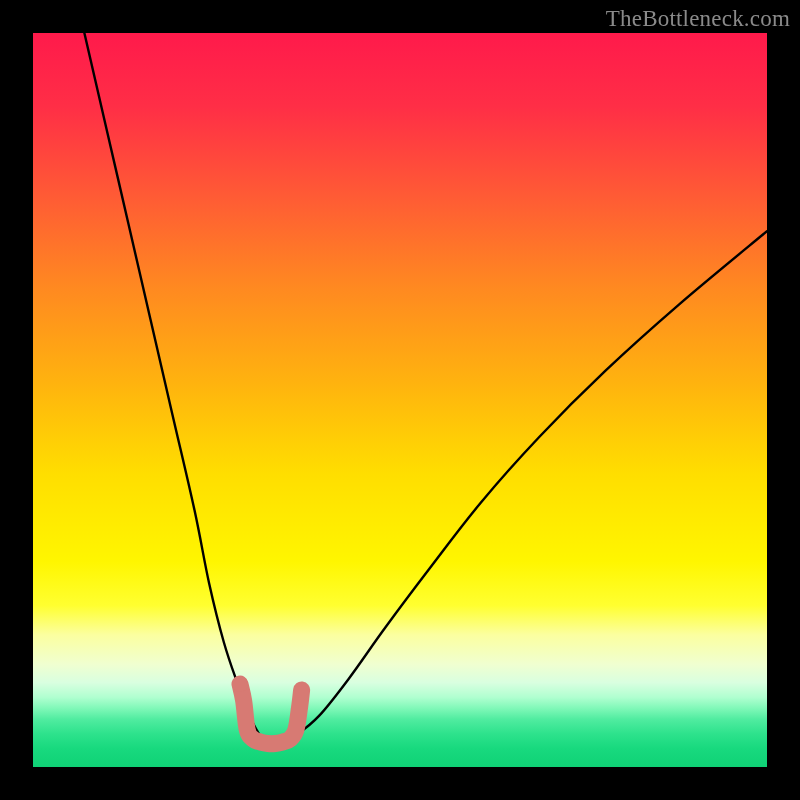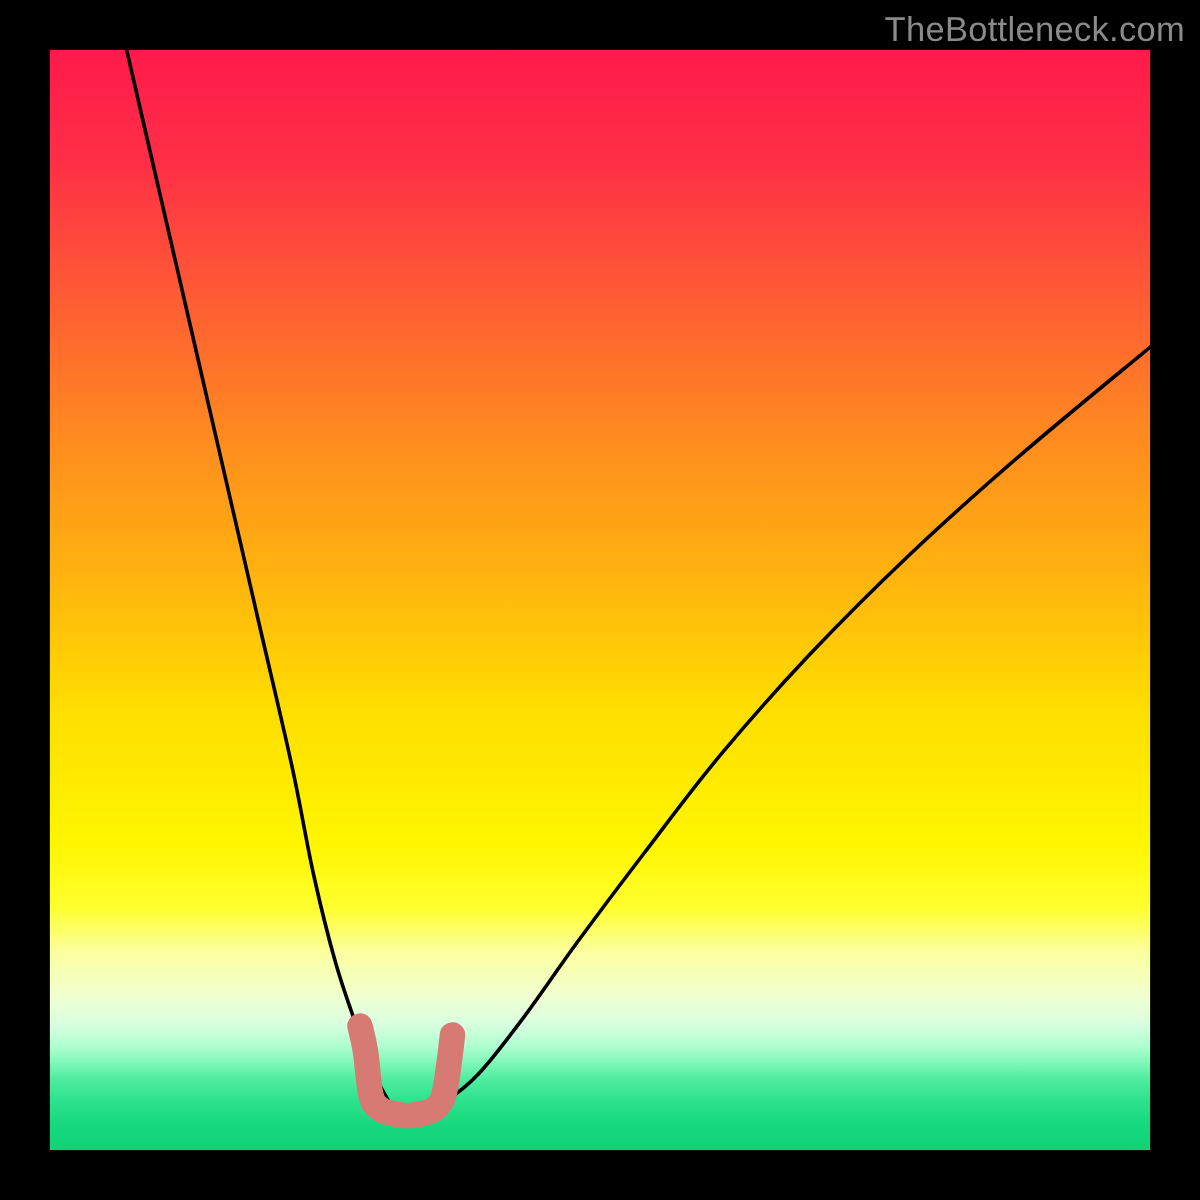--- a/index.html
+++ b/index.html
@@ -11,20 +11,21 @@
     overflow: hidden;
     font-family: Arial, Helvetica, sans-serif;
   }
   .frame {
     position: absolute;
     left: 0;
     top: 0;
     width: 800px;
     height: 800px;
     background: #000;
+    font-family: Liberation Serif, serif;
   }
   .plot {
     position: absolute;
     left: 33px;
     top: 33px;
     width: 734px;
     height: 734px;
     overflow: hidden;
   }
   .gradient {

